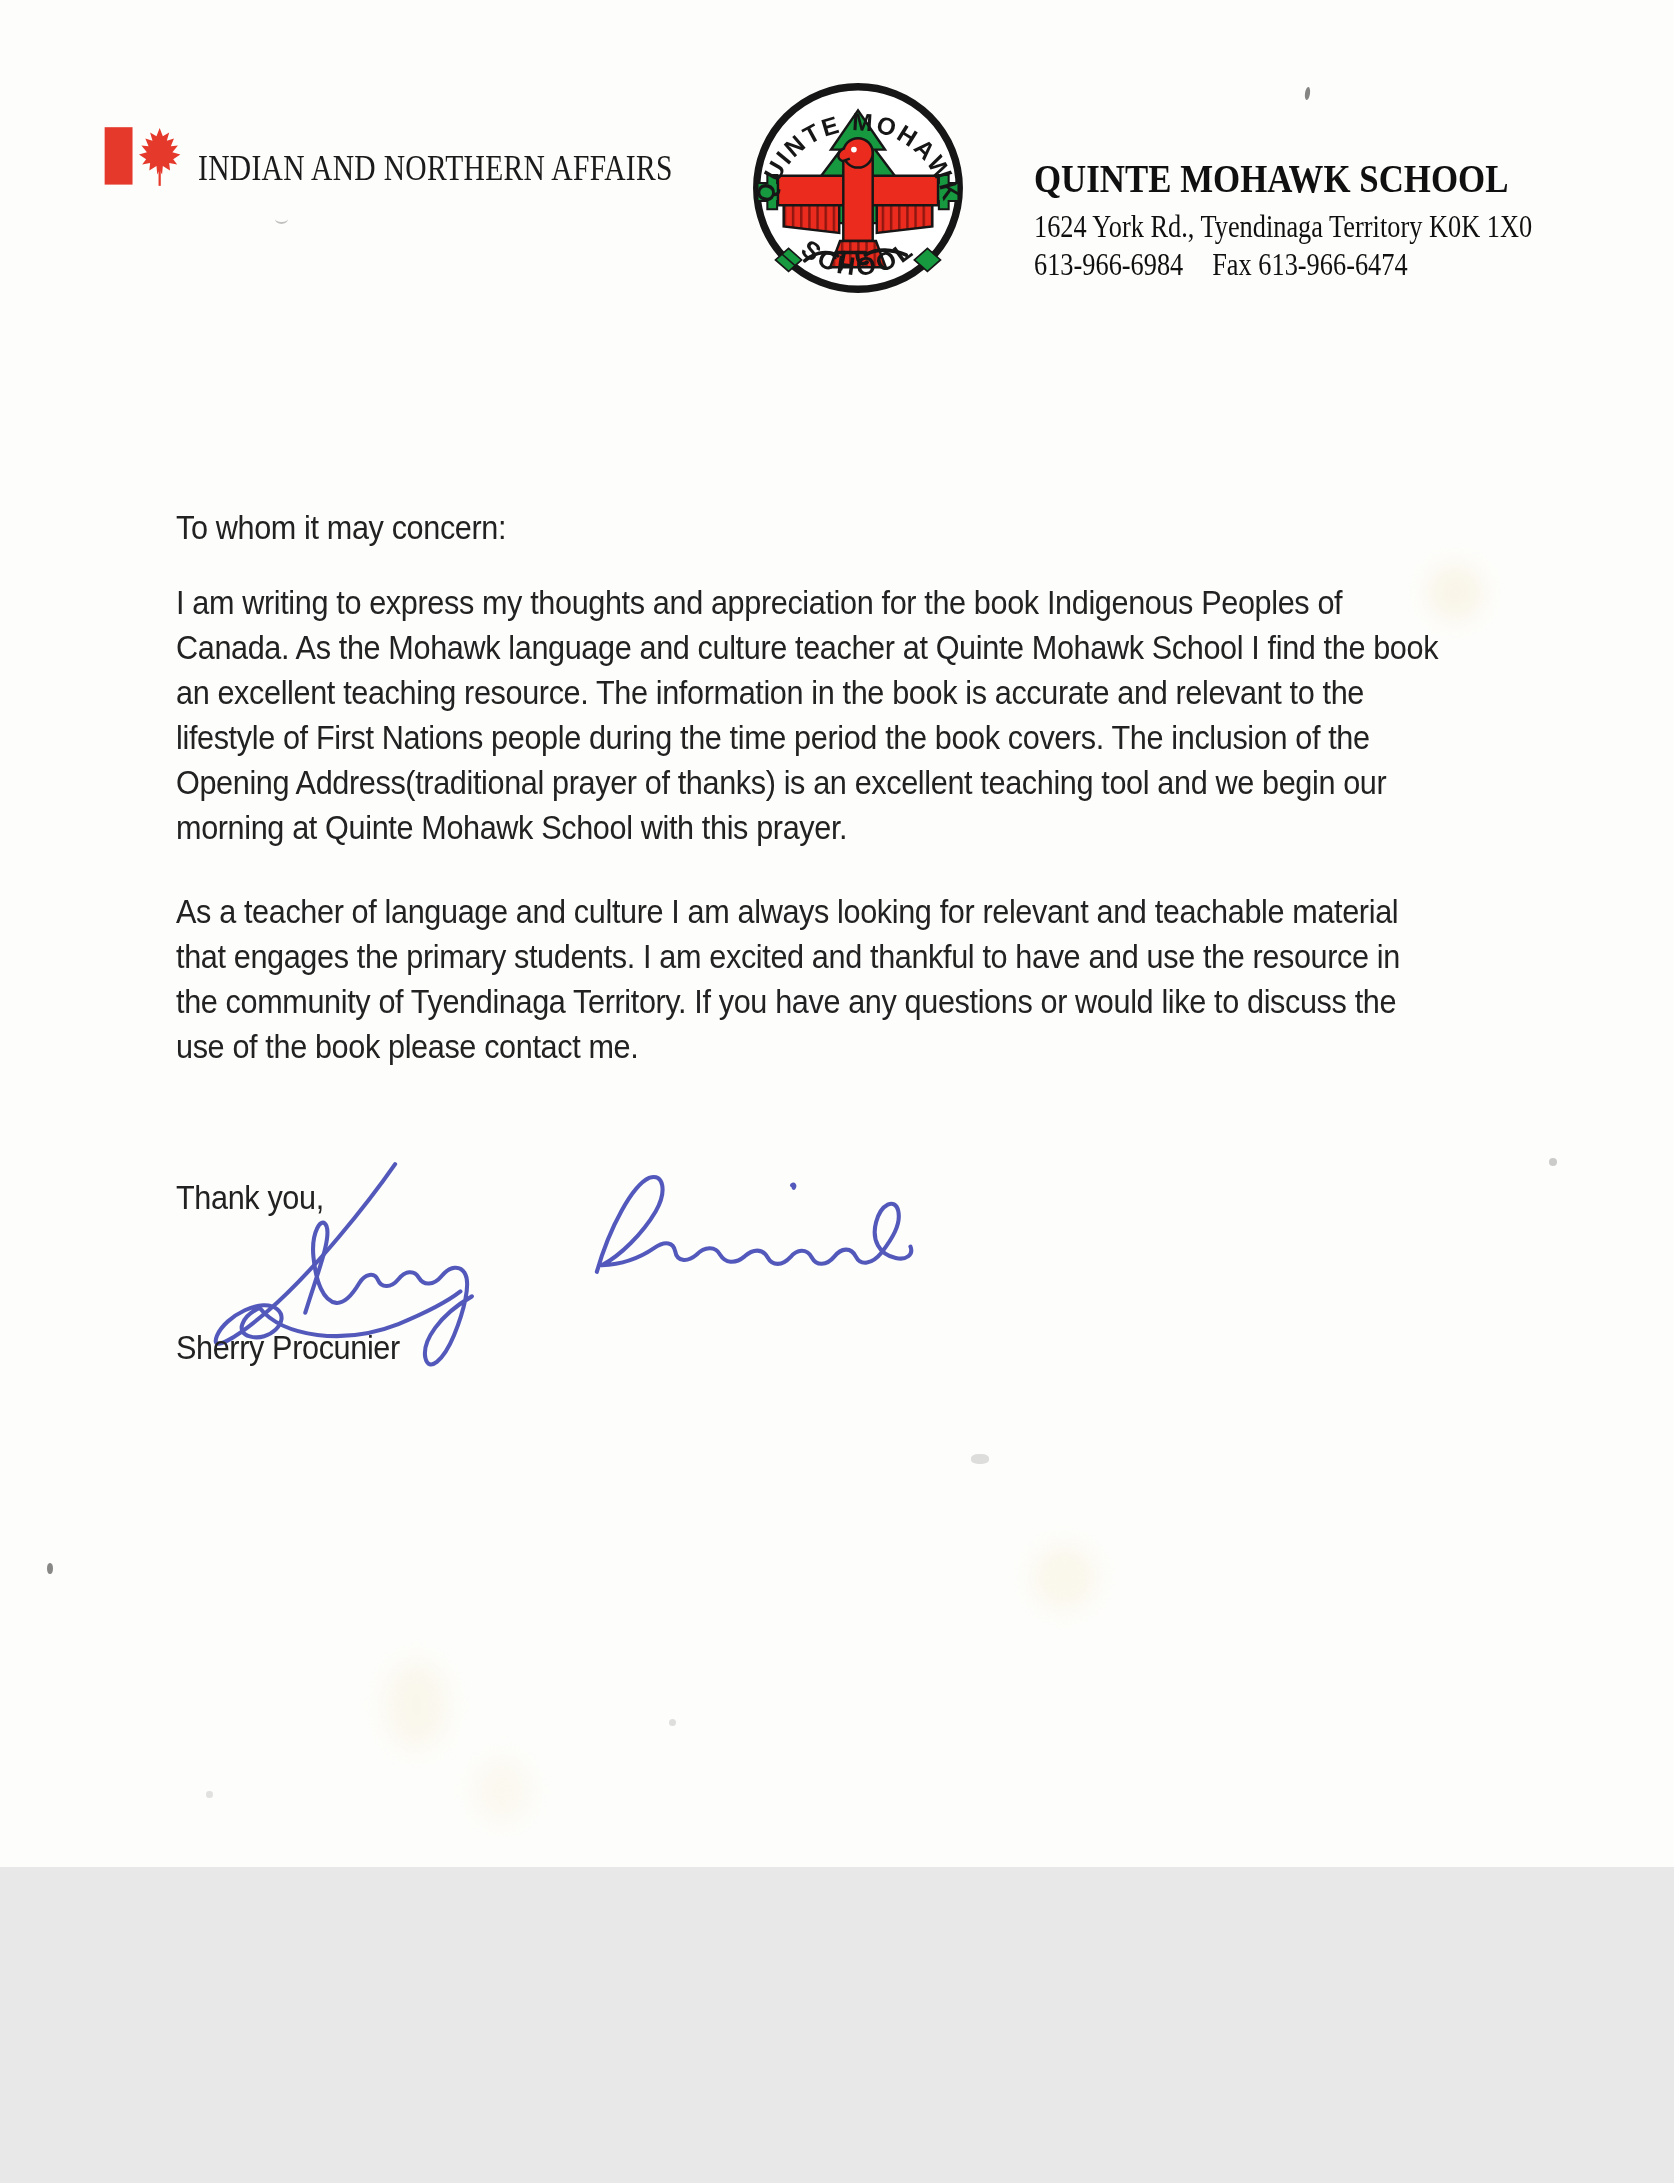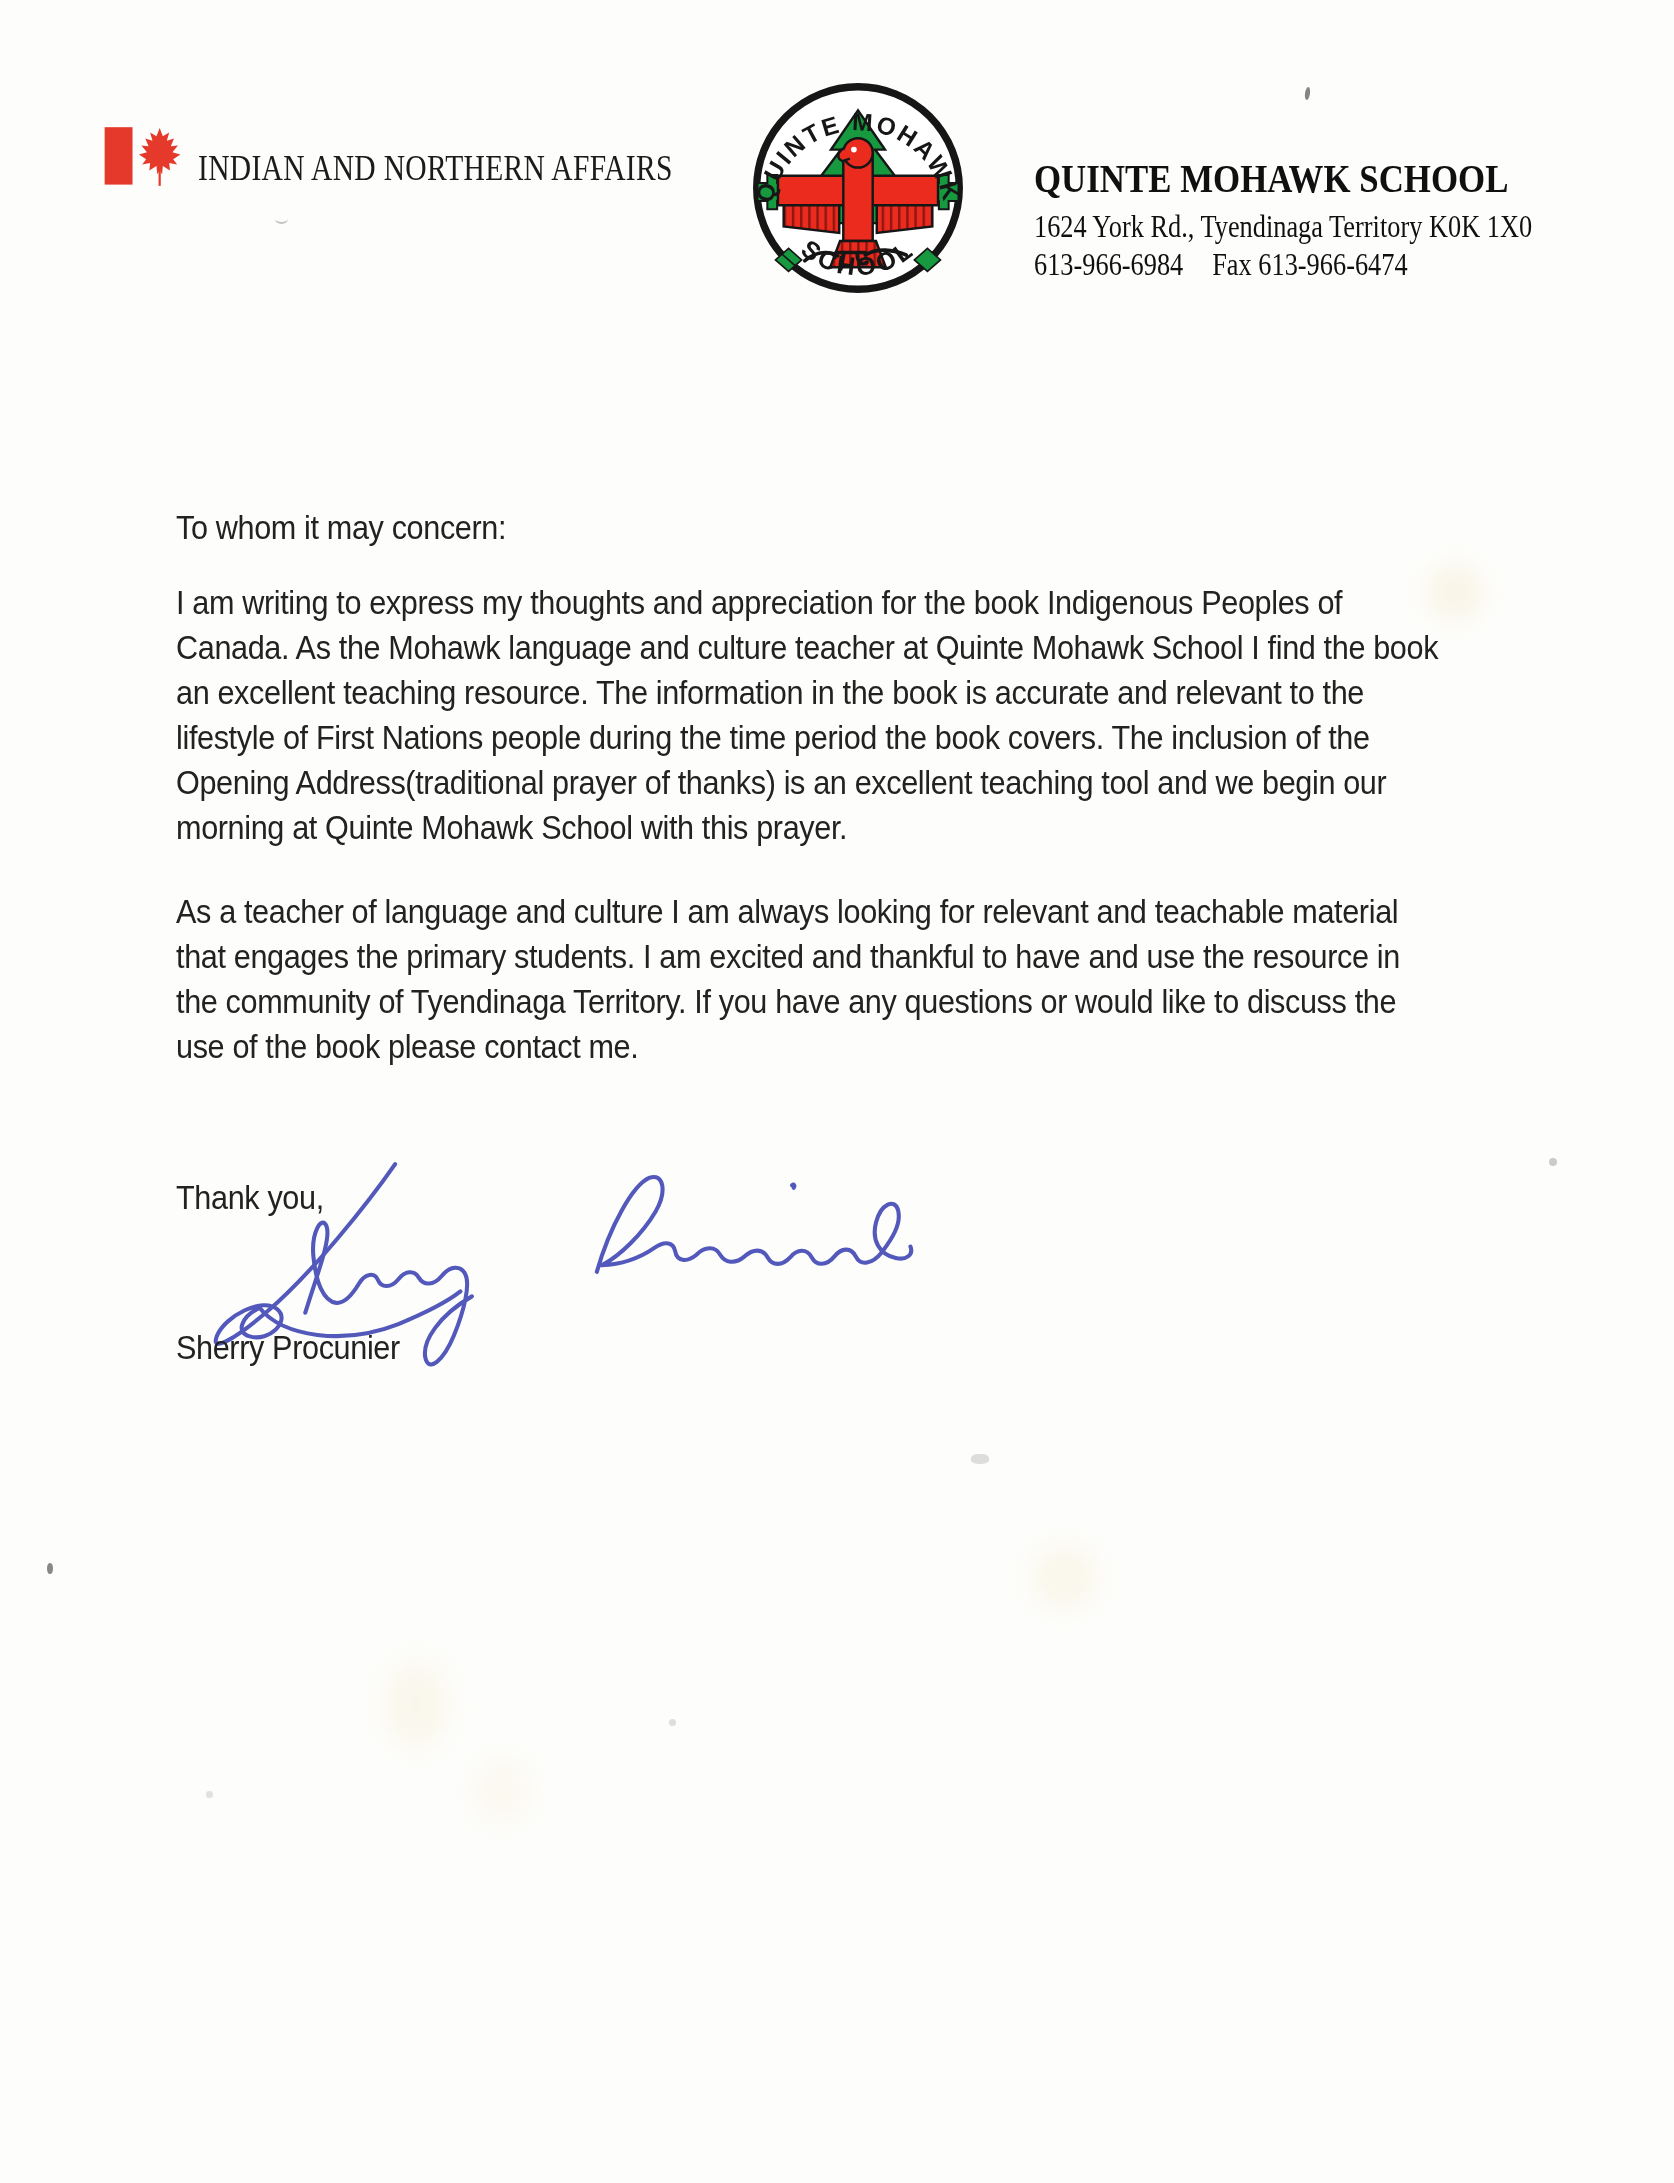--- a/index.html
+++ b/index.html
@@ -1,18 +1,18 @@
 <!DOCTYPE html>
 <html style="font-size:13px"><head>
 <meta charset="utf-8">
 <style>
   html,body{margin:0;padding:0;background:#e8e8e8;}
   .page{
     position:relative;
-    width:1675px;height:2183px;
+    width:1675px;height:1867px;
     background:#fdfdfb;
     overflow:hidden;
     font-family:"Liberation Sans",sans-serif;
     color:#202020;
   }
   
   .dept{
     position:absolute;left:103px;top:123px;
     display:flex;align-items:flex-start;
   }

